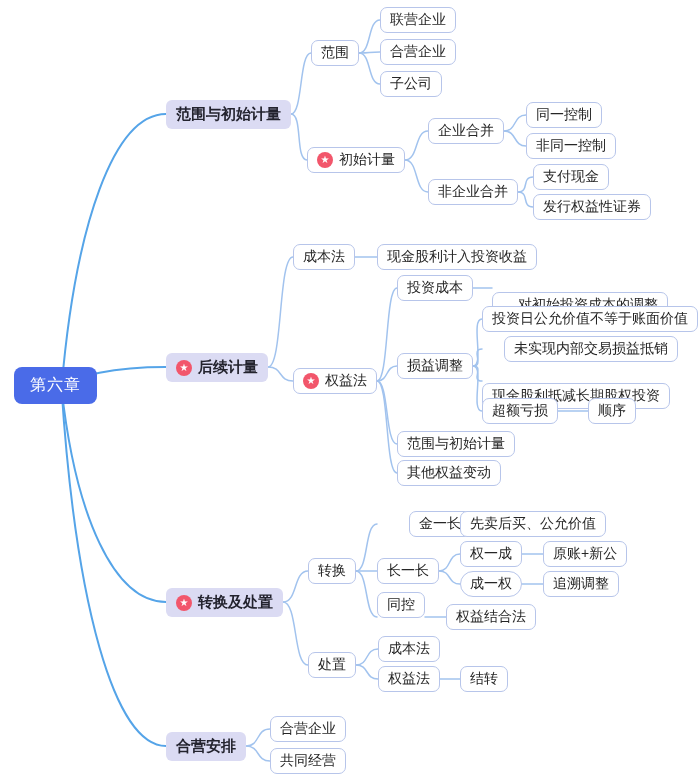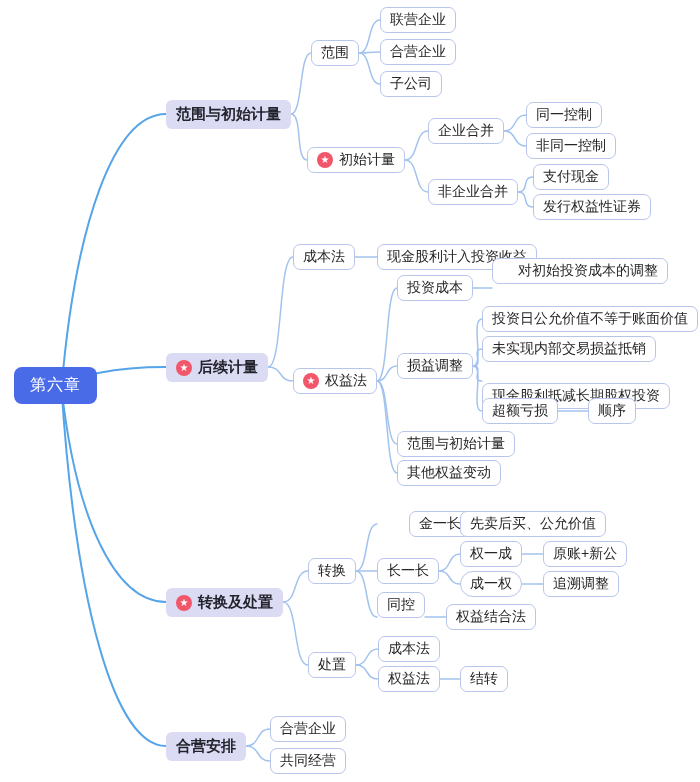--- a/index.html
+++ b/index.html
@@ -121,30 +121,30 @@
     <div class="node leaf-node" style="left: 377px; top: 244px; z-index: 2;">
       <span class="label">现金股利计入投资收益</span>
     </div>
     <div class="node leaf-node" style="left: 293px; top: 368px; z-index: 2;">
       <span class="star">★</span>
       <span class="label">权益法</span>
     </div>
     <div class="node leaf-node" style="left: 397px; top: 275px; z-index: 2;">
       <span class="label">投资成本</span>
     </div>
-    <div class="node leaf-node" style="left: 492px; top: 258px; z-index: 2; padding-left: 25px;">
+    <div class="node leaf-node" style="left: 492px; top: 292px; z-index: 2; padding-left: 25px;">
       <span class="label">对初始投资成本的调整</span>
     </div>
     <div class="node leaf-node" style="left: 397px; top: 353px; z-index: 2;">
       <span class="label">损益调整</span>
     </div>
     <div class="node leaf-node" style="left: 482px; top: 306px; z-index: 2;">
       <span class="label">投资日公允价值不等于账面价值</span>
     </div>
-    <div class="node leaf-node" style="left: 482px; top: 336px; z-index: 2;">
+    <div class="node leaf-node" style="left: 504px; top: 336px; z-index: 2;">
       <span class="label">未实现内部交易损益抵销</span>
     </div>
     <div class="node leaf-node" style="left: 482px; top: 383px; z-index: 2;">
       <span class="label">现金股利抵减长期股权投资</span>
     </div>
     <div class="node leaf-node" style="left: 482px; top: 398px; z-index: 2;">
       <span class="label">超额亏损</span>
     </div>
     <div class="node leaf-node" style="left: 588px; top: 398px; z-index: 2;">
       <span class="label">顺序</span>

